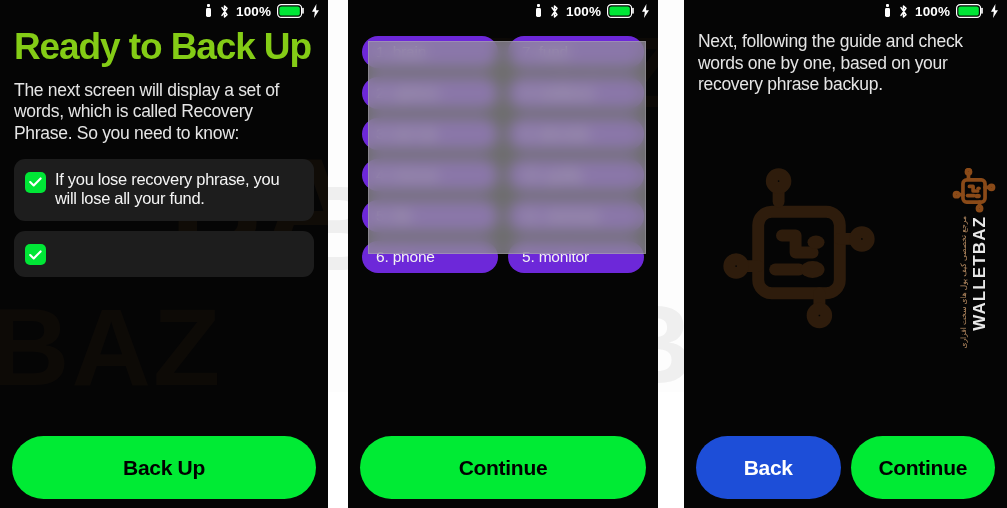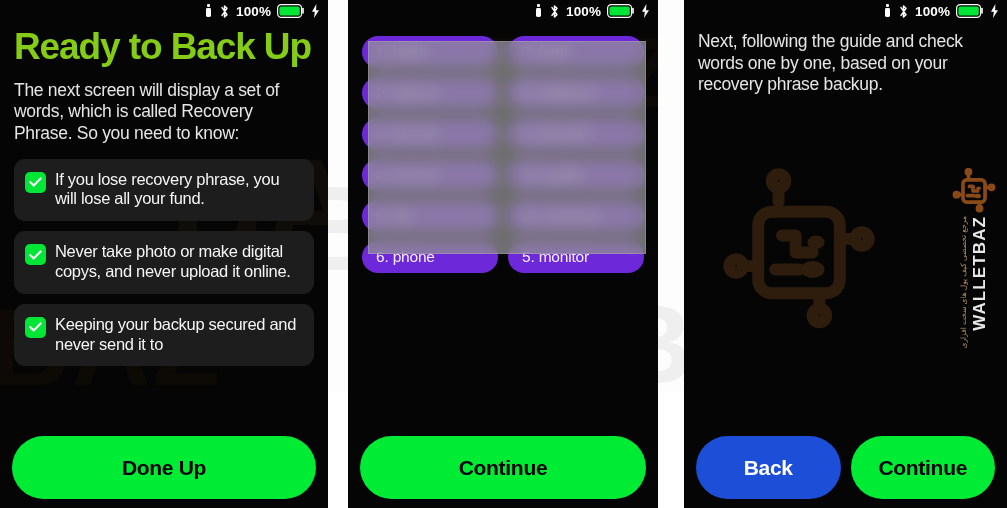--- a/index.html
+++ b/index.html
@@ -276,35 +276,26 @@
               </svg>
           </span>
           <span class="card-text">If you lose recovery phrase, you will lose all your fund.</span>
         </div>
         <div class="card">
           <span class="chk">
             <svg width="13" height="10" viewBox="0 0 13 10">
                 <path d="M1.2 5 L4.7 8.4 L11.6 1.4" stroke="#fff" stroke-width="2.1" fill="none" stroke-linecap="round" stroke-linejoin="round"></path>
               </svg>
           </span>
-          <span class="card-text">Never take photo or make digital copys, and never upload it online.</span>
-        </div>
-        <div class="card">
-          <span class="chk">
-            <svg width="13" height="10" viewBox="0 0 13 10">
-                <path d="M1.2 5 L4.7 8.4 L11.6 1.4" stroke="#fff" stroke-width="2.1" fill="none" stroke-linecap="round" stroke-linejoin="round"></path>
-              </svg>
-          </span>
-          <span class="card-text">Keeping your backup secured and never send it to</span>
         </div>
       </div>
     </div>
 
     <div class="btnbar">
-      <button class="btn primary">Done Up</button>
+      <button class="btn primary">Back Up</button>
     </div>
   </div>
 
   <div class="gap">
     <div class="gutmark">BAZ</div>
   </div>
 
   <div class="panel p2">
     <div class="bgmark m3">BAZ</div>
 

